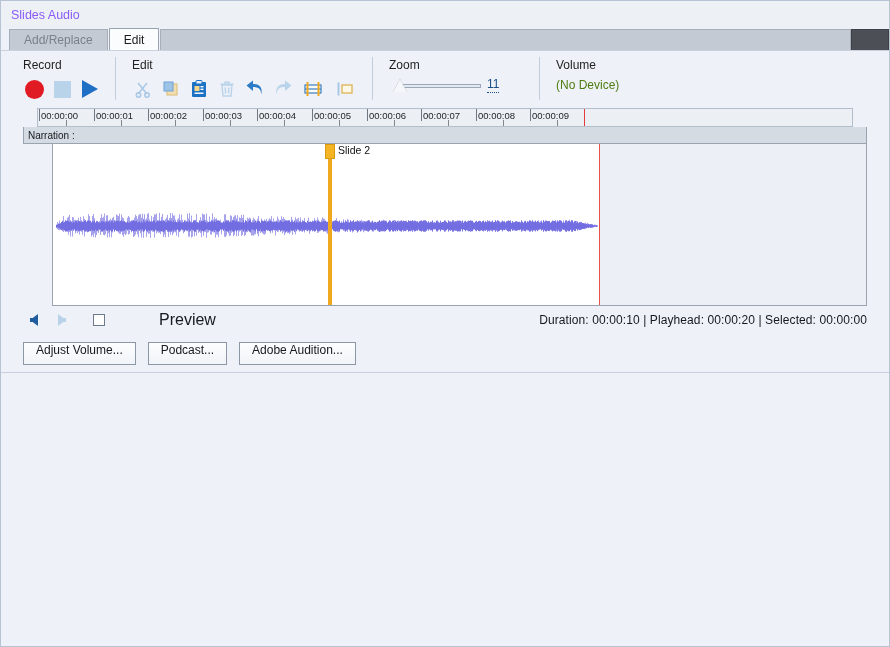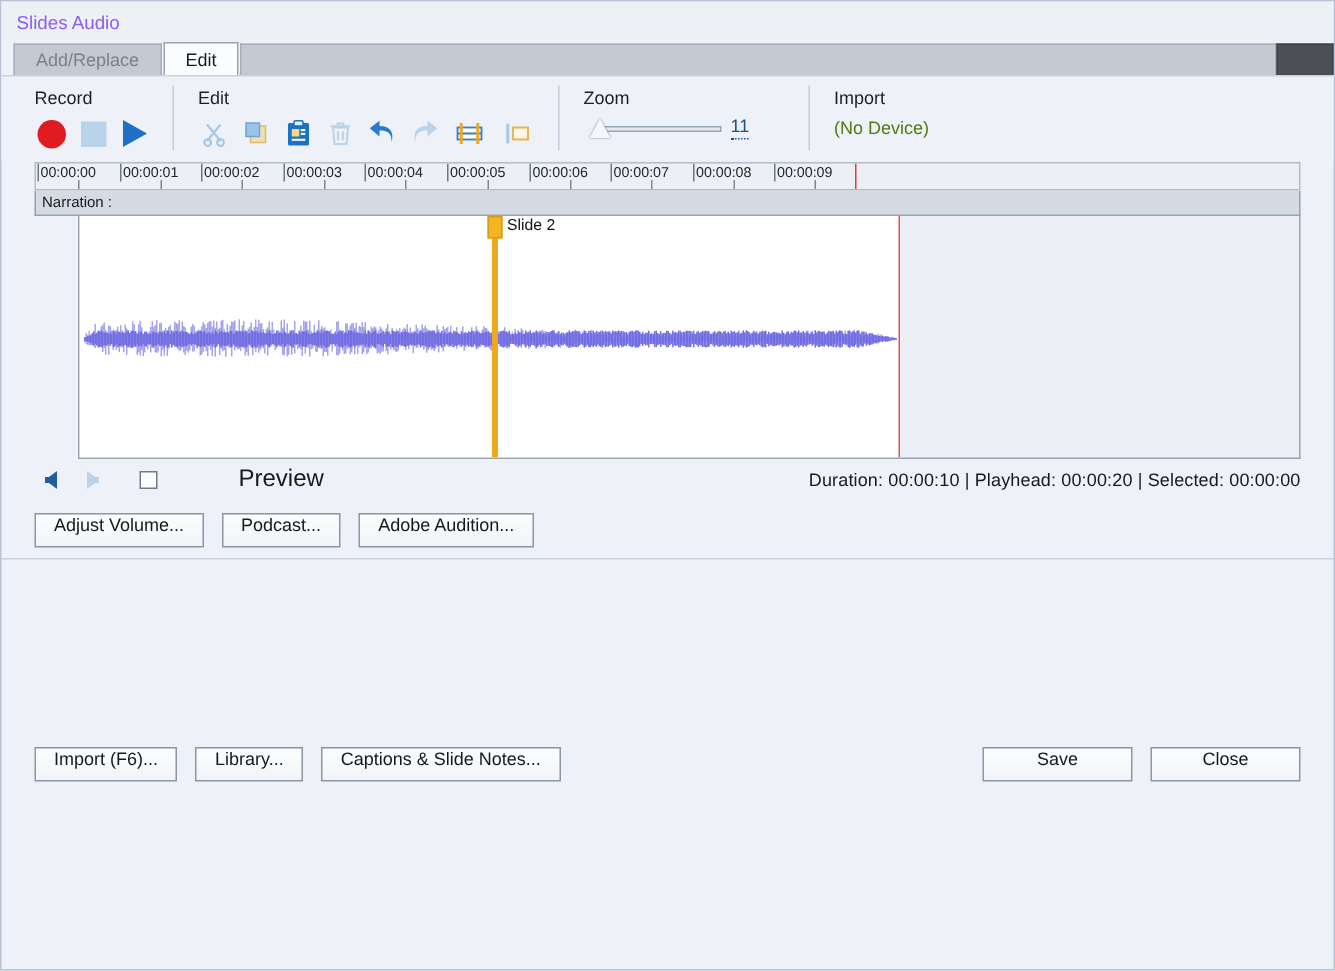--- a/index.html
+++ b/index.html
@@ -129,21 +129,21 @@
     border-bottom: 13px solid #f4f6fa;
     filter: drop-shadow(0 0 0.6px #7b8798);
   }
   .zoom-value {
     font-size: 12px; color: #1b4f87;
     border-bottom: 1px dotted #1b4f87;
     padding-bottom: 1px;
   }
   .device-value { font-size: 12px; color: #4d7c0f; padding-left: 4px; padding-top: 2px;}
   
-  #ruler-wrap { padding: 0 22px; flex: 0 0 19px; }
+  #ruler-wrap { padding: 0 36px; flex: 0 0 19px; }
   #ruler {
     height: 19px; position: relative;
     background: #eceff3;
     border: 1px solid #b3bdc9;
     overflow: hidden;
   }
   .rtick {
     position: absolute; top: 0; width: 1px; height: 12px; background: #6f7780;
   }
   .rtick-mid {
@@ -402,21 +402,21 @@
           <div class="zoom-track"></div>
           <div class="zoom-thumb"></div>
         </div>
         <span class="zoom-value">11</span>
       </div>
     </div>
 
     <div class="tb-sep"></div>
 
     <div class="tb-group">
-      <div class="tb-label">Import</div>
+      <div class="tb-label">Volume</div>
       <div class="device-value">(No Device)</div>
     </div>
   </div>
 
   <div id="ruler-wrap">
     <div id="ruler">
         <div class="rtick" style="left: 1px;"></div>
         <div class="rlabel" style="left: 3px;">00:00:00</div>
         <div class="rtick-mid" style="left: 28px;"></div>
         <div class="rtick" style="left: 56px;"></div>
@@ -1575,31 +1575,14 @@
     <div class="btn">
       <span>Podcast...</span>
     </div>
     <div class="btn">
       <span>Adobe Audition...</span>
     </div>
   </div>
 
   <div id="sep-line"></div>
 
-  <div class="btnrow" id="btnrow2">
-    <div class="btn">
-      <span>Import (F6)...</span>
-    </div>
-    <div class="btn">
-      <span>Library...</span>
-    </div>
-    <div class="btn">
-      <span>Captions &amp; Slide Notes...</span>
-    </div>
-    <div class="btn fixed100 spacer">
-      <span>Save</span>
-    </div>
-    <div class="btn fixed100">
-      <span>Close</span>
-    </div>
-  </div>
 
 </div>
 
 </body></html>

